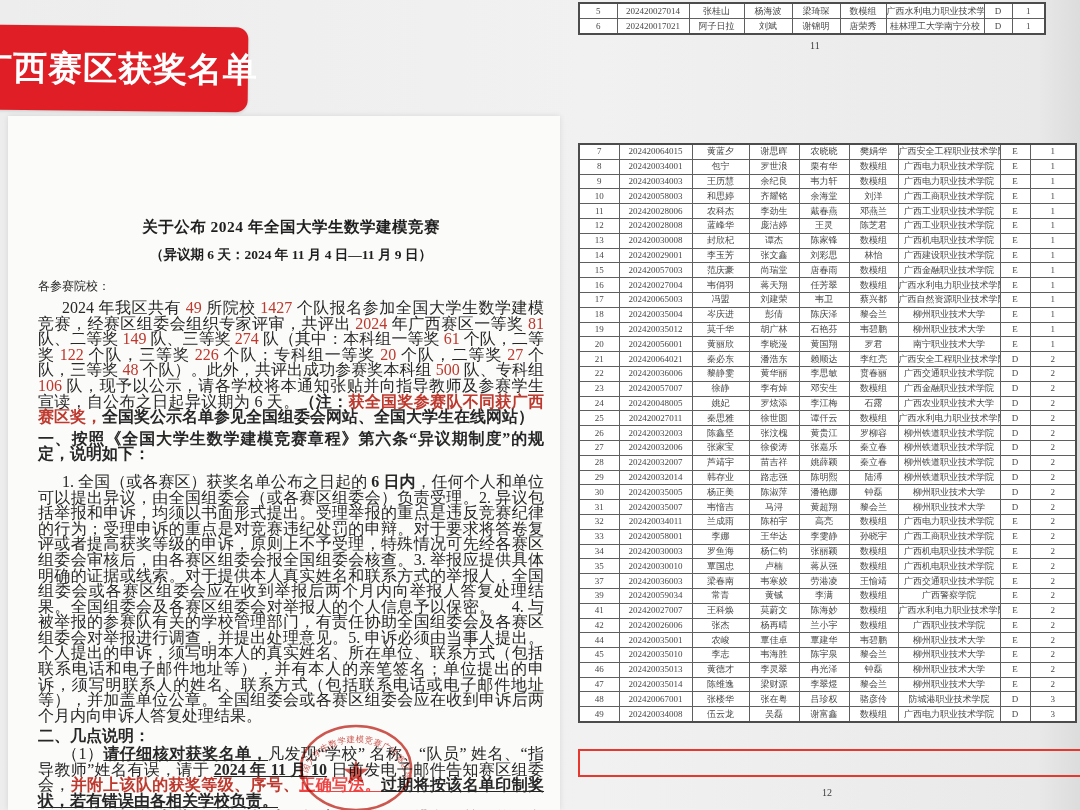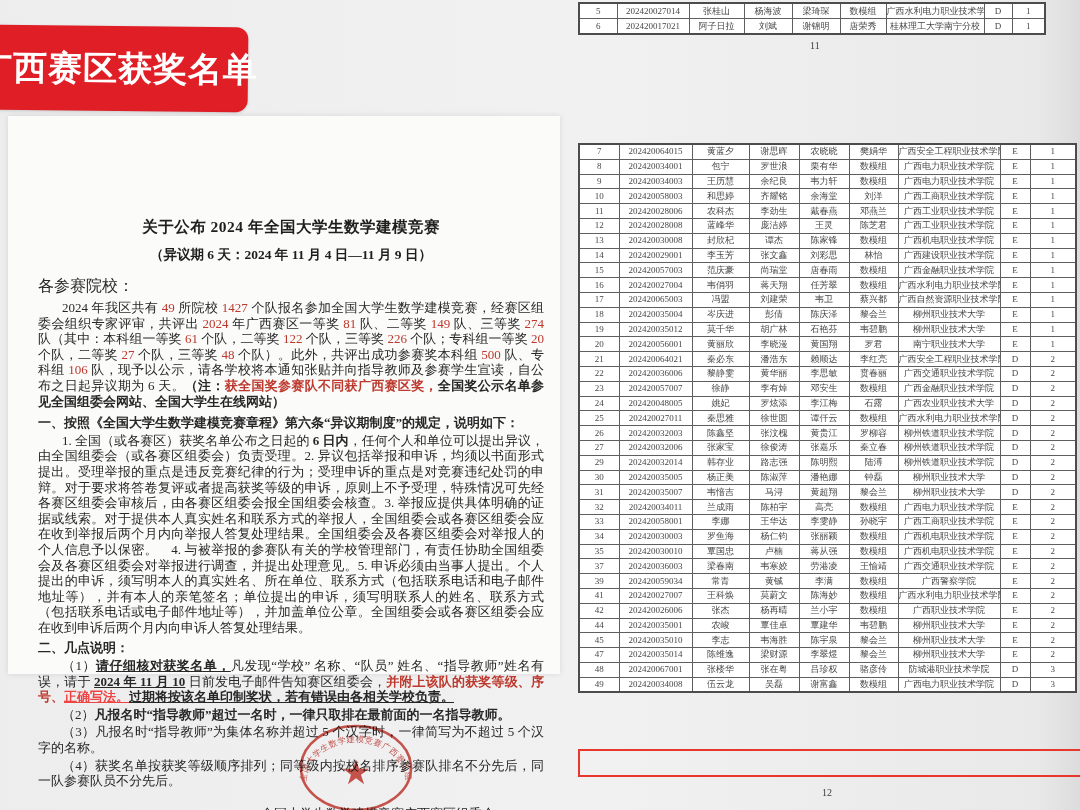--- a/index.html
+++ b/index.html
@@ -14,33 +14,33 @@
     background:#e01e26;border-radius:12px;transform:rotate(.6deg);
     display:flex;align-items:center;justify-content:center;
     box-shadow:0 1px 3px rgba(0,0,0,.15);
   }
   .banner span{
     color:#ffffff;font-weight:700;font-size:34px;letter-spacing:1px;
     font-family:"Liberation Sans","DejaVu Sans",sans-serif;white-space:nowrap;
   }
   
   .page{
-    position:absolute;left:8px;top:116px;width:552px;height:558px;
+    position:absolute;left:8px;top:116px;width:552px;height:694px;
     background:#fbfbfa;box-shadow:0 0 6px rgba(0,0,0,.10);
   }
   .page-inner{padding:0 16px 0 30px;color:#272727;}
   .title-block{margin-top:96px;text-align:center;font-weight:700;color:#1e1e1e;}
   .title-l12{font-size:15.5px;line-height:29px;letter-spacing:.5px;}
   .title-l3{font-size:13.5px;line-height:27px;}
-  .salutation{margin-top:10px;font-size:16px;line-height:16px;}
-  .para{margin:0;font-size:13px;line-height:15.6px;text-align:justify;}
+  .salutation{margin-top:10px;font-size:12px;line-height:16px;}
+  .para{margin:0;font-size:16px;line-height:15.6px;text-align:justify;}
   .para.indent{text-indent:24px;}
   [data-name="para-overview"]{margin-top:6px;}
   [data-name="para-section-1"]{margin-top:6px;}
-  [data-name="para-rules"]{margin-top:2px;}
+  [data-name="para-rules"]{margin-top:12px;}
   [data-name="para-section-2"]{margin-top:5px;}
   [data-name="para-note-1"],[data-name="para-note-2"],
   [data-name="para-note-3"],[data-name="para-note-4"]{margin-top:2px;}
   .seg-n{}
   .seg-r{color:#bd382d;}
   .seg-b{font-weight:700;}
   .seg-rb{color:#bd382d;font-weight:700;}
   .seg-bu{font-weight:700;text-decoration:underline;}
   .seg-rbu{color:#ef4444;font-weight:700;text-decoration:underline;}
   .signature{margin-top:16px;margin-left:150px;width:380px;text-align:center;
@@ -385,20 +385,31 @@
         <td data-name="table-cell">202420032006</td>
         <td data-name="table-cell">张家宝</td>
         <td data-name="table-cell">徐俊涛</td>
         <td data-name="table-cell">张嘉乐</td>
         <td data-name="table-cell">秦立春</td>
         <td data-name="table-cell">柳州铁道职业技术学院</td>
         <td data-name="table-cell">D</td>
         <td data-name="table-cell">2</td>
       </tr>
       <tr data-name="table-row">
+        <td data-name="table-cell">28</td>
+        <td data-name="table-cell">202420032007</td>
+        <td data-name="table-cell">芦靖宇</td>
+        <td data-name="table-cell">苗吉祥</td>
+        <td data-name="table-cell">姚薛颖</td>
+        <td data-name="table-cell">秦立春</td>
+        <td data-name="table-cell">柳州铁道职业技术学院</td>
+        <td data-name="table-cell">D</td>
+        <td data-name="table-cell">2</td>
+      </tr>
+      <tr data-name="table-row">
         <td data-name="table-cell">29</td>
         <td data-name="table-cell">202420032014</td>
         <td data-name="table-cell">韩存业</td>
         <td data-name="table-cell">路志强</td>
         <td data-name="table-cell">陈明熙</td>
         <td data-name="table-cell">陆溥</td>
         <td data-name="table-cell">柳州铁道职业技术学院</td>
         <td data-name="table-cell">D</td>
         <td data-name="table-cell">2</td>
       </tr>
@@ -528,20 +539,31 @@
         <td data-name="table-cell">202420035010</td>
         <td data-name="table-cell">李志</td>
         <td data-name="table-cell">韦海胜</td>
         <td data-name="table-cell">陈宇泉</td>
         <td data-name="table-cell">黎会兰</td>
         <td data-name="table-cell">柳州职业技术大学</td>
         <td data-name="table-cell">E</td>
         <td data-name="table-cell">2</td>
       </tr>
       <tr data-name="table-row">
+        <td data-name="table-cell">46</td>
+        <td data-name="table-cell">202420035013</td>
+        <td data-name="table-cell">黄德才</td>
+        <td data-name="table-cell">李灵翠</td>
+        <td data-name="table-cell">冉光泽</td>
+        <td data-name="table-cell">钟磊</td>
+        <td data-name="table-cell">柳州职业技术大学</td>
+        <td data-name="table-cell">E</td>
+        <td data-name="table-cell">2</td>
+      </tr>
+      <tr data-name="table-row">
         <td data-name="table-cell">47</td>
         <td data-name="table-cell">202420035014</td>
         <td data-name="table-cell">陈维逸</td>
         <td data-name="table-cell">梁财源</td>
         <td data-name="table-cell">李翠煜</td>
         <td data-name="table-cell">黎会兰</td>
         <td data-name="table-cell">柳州职业技术大学</td>
         <td data-name="table-cell">E</td>
         <td data-name="table-cell">2</td>
       </tr>

